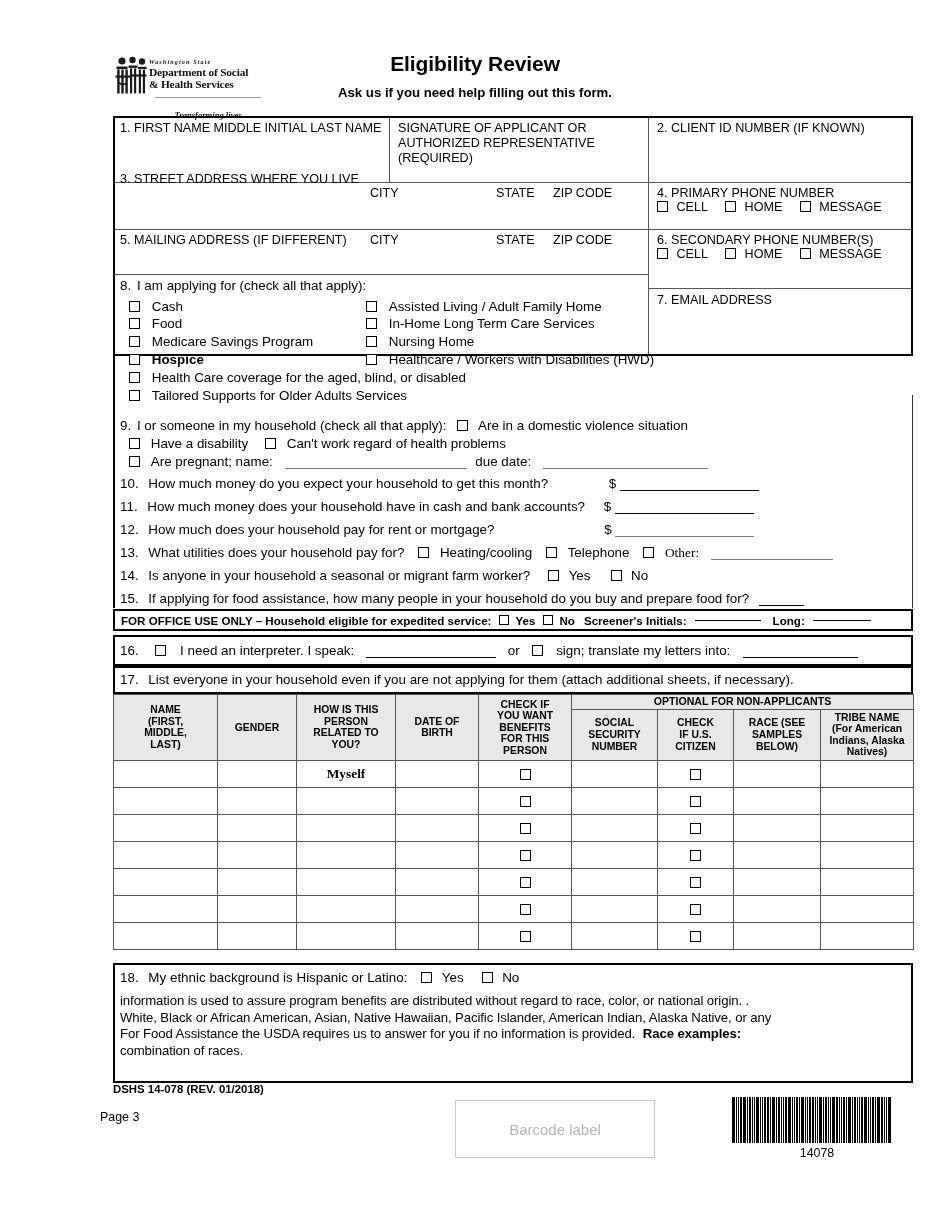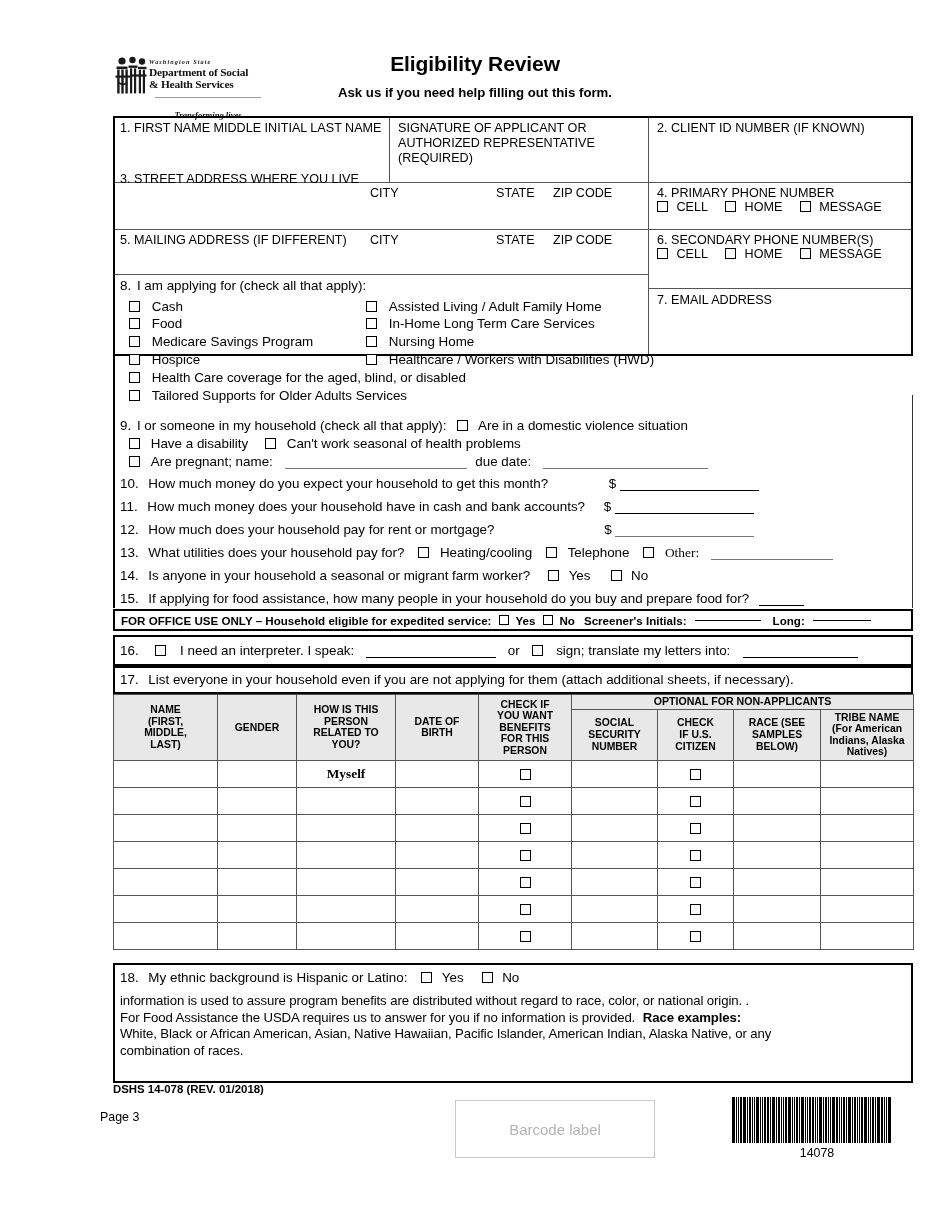--- a/index.html
+++ b/index.html
@@ -319,21 +319,21 @@
   <div class="q-row" style="left:129px; top:316px;">
     <span class="cb"></span>
     <span style="margin-left:8px;">Food</span>
   </div>
   <div class="q-row" style="left:129px; top:334px;">
     <span class="cb"></span>
     <span style="margin-left:8px;">Medicare Savings Program</span>
   </div>
   <div class="q-row" style="left:129px; top:352px;">
     <span class="cb"></span>
-    <span style="margin-left:8px;">Hospice</span>
+    <span style="margin-left:8px;font-weight:bold;">Hospice</span>
   </div>
   <div class="q-row" style="left:129px; top:370px;">
     <span class="cb"></span>
     <span style="margin-left:8px;">Health Care coverage for the aged, blind, or disabled</span>
   </div>
   <div class="q-row" style="left:129px; top:388px;">
     <span class="cb"></span>
     <span style="margin-left:8px;">Tailored Supports for Older Adults Services</span>
   </div>
 
@@ -360,21 +360,21 @@
   <div class="q-row" style="left:120px; top:418px;">
     <span class="q-num">9.</span>
     <span style="margin-left:2px;">I or someone in my household (check all that apply):</span>
     <span class="cb" style="margin-left:7px;"></span>
     <span style="margin-left:6px;">Are in a domestic violence situation</span>
   </div>
   <div class="q-row" style="left:129px; top:436px;">
     <span class="cb"></span>
     <span style="margin-left:7px;">Have a disability</span>
     <span class="cb" style="margin-left:13px;"></span>
-    <span style="margin-left:7px;">Can't work seasonal of health problems</span>
+    <span style="margin-left:7px;">Can't work regard of health problems</span>
   </div>
   <div class="q-row" style="left:129px; top:454px;">
     <span class="cb"></span>
     <span style="margin-left:7px;">Are pregnant; name:</span>
     <span class="blank-line-gray" style="width:182px; margin-left:8px;"></span>
     <span style="margin-left:5px;">due date:</span>
     <span class="blank-line-gray" style="width:165px; margin-left:8px;"></span>
   </div>
 
   <div class="q-row" style="left:120px; top:476px;">
@@ -570,25 +570,25 @@
     <span class="q-num">18.</span>
     <span style="margin-left:6px;">My ethnic background is Hispanic or Latino:</span>
     <span class="cb" style="margin-left:10px;"></span>
     <span style="margin-left:6px;">Yes</span>
     <span class="cb" style="margin-left:15px;"></span>
     <span style="margin-left:5px;">No</span>
   </div>
 
   <div class="race-note" style="position:absolute; left:120px; top:993px; width:790px;">
     <div>information is used to assure program benefits are distributed without regard to race, color, or national origin.  .</div>
+    <div>White, Black or African American, Asian, Native Hawaiian, Pacific Islander, American Indian, Alaska Native, or any</div>
     <div>
       <span>For Food Assistance the USDA requires us to answer for you if no information is provided.</span>
       <span style="font-weight:bold; margin-left:4px;">Race examples:</span>
     </div>
-    <div>White, Black or African American, Asian, Native Hawaiian, Pacific Islander, American Indian, Alaska Native, or any</div>
     <div>combination of races.</div>
   </div>
 
   <div class="footer-code" style="left:113px; top:1083px;">DSHS 14-078 (REV. 01/2018)</div>
   <div class="page-num" style="left:100px; top:1110px;">Page 3</div>
 
   <div class="barcode-label-box" style="left:455px; top:1100px; width:200px; height:58px;">Barcode label</div>
 
   <div class="barcode" id="barcode-bars" style="left:732px; top:1097px;">
       <i style="width:3px;"></i>

